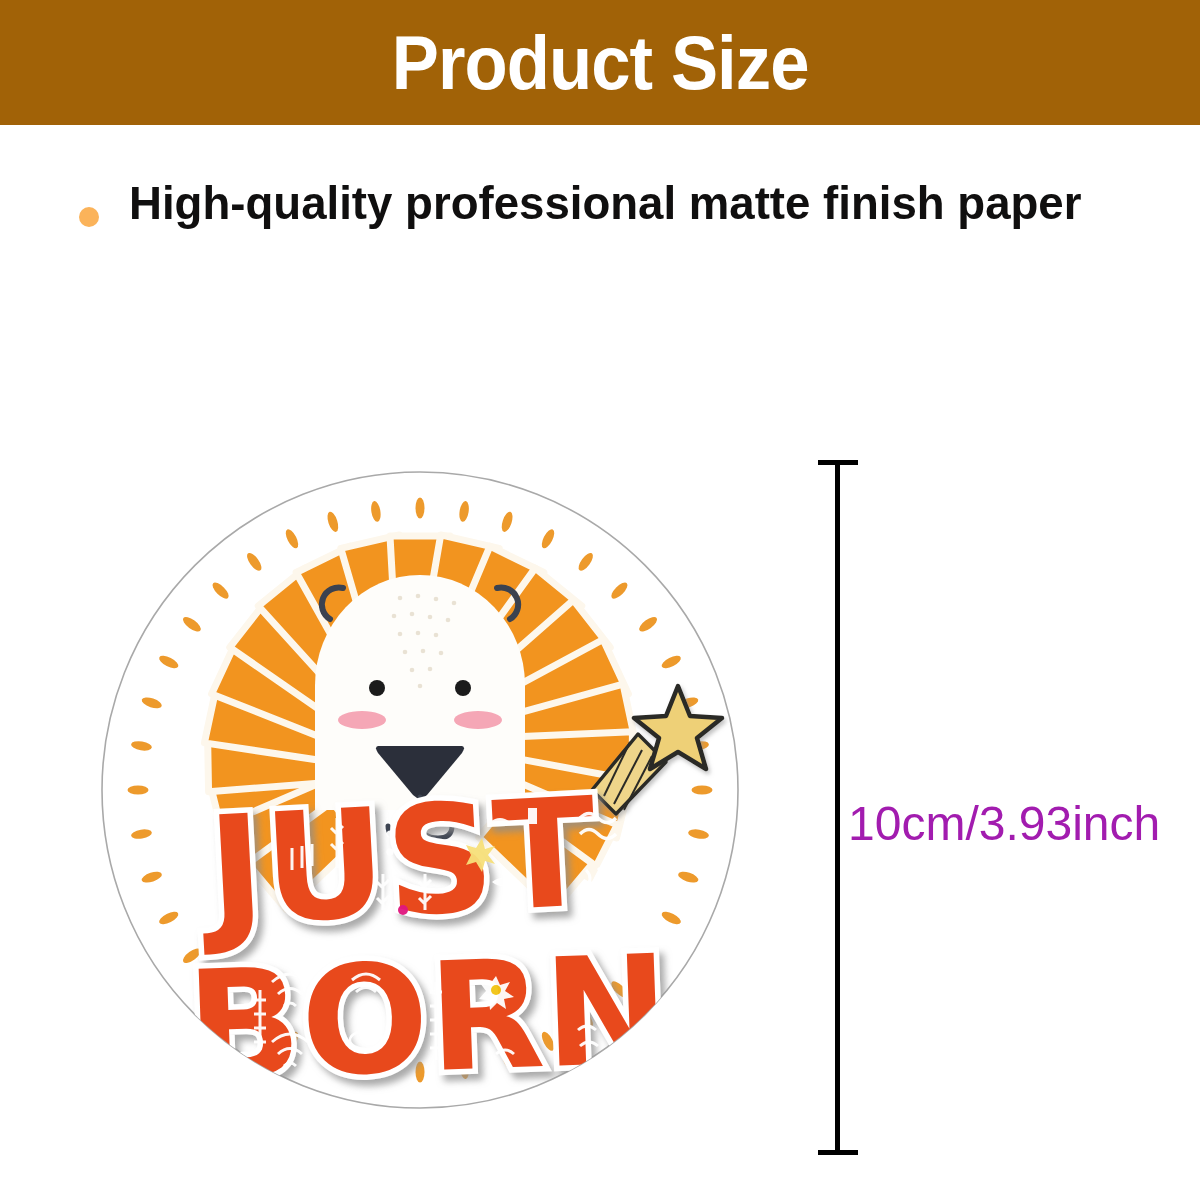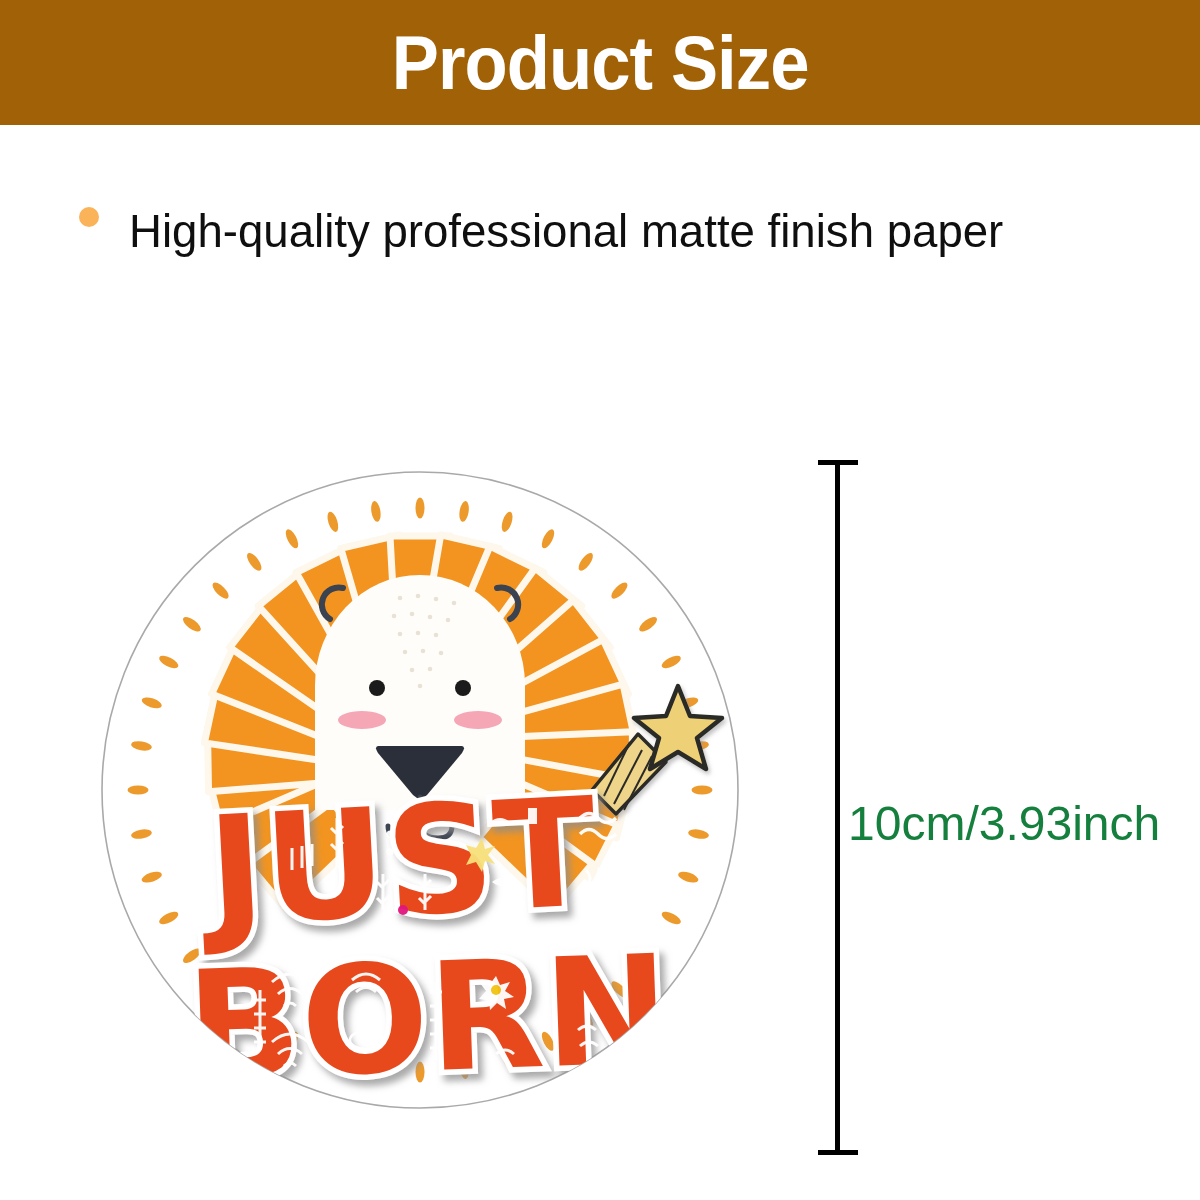--- a/index.html
+++ b/index.html
@@ -46,21 +46,22 @@
     width: 1080px;
     list-style: none;
     margin: 0;
     padding: 0;
   }
   #feature-list li {
     position: relative;
     height: 78px;
     padding-left: 57px;
     display: flex;
-    align-items: flex-end;
+    align-items: flex-start;
+    font-weight: bold;
   }
   .bullet-dot {
     position: absolute;
     left: 7px;
     top: 50%;
     width: 20px;
     height: 20px;
     margin-top: -10px;
     border-radius: 50%;
     background: #fbb35a;
@@ -95,21 +96,21 @@
   }
   #dimension-line-svg {
     position: absolute;
     left: 0;
     top: 0;
   }
   #dimension-label {
     position: absolute;
     left: 36px;
     top: 348px;
-    color: #15803d;
+    color: #a21caf;
     font-family: "Liberation Sans", sans-serif;
     font-size: 48px;
     line-height: 52px;
     white-space: nowrap;
   }
 </style>
 </head>
 <body>
 
 <div id="header-banner">

